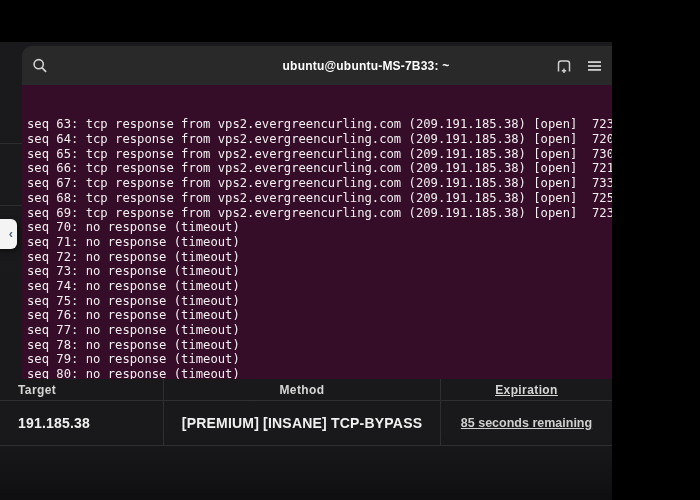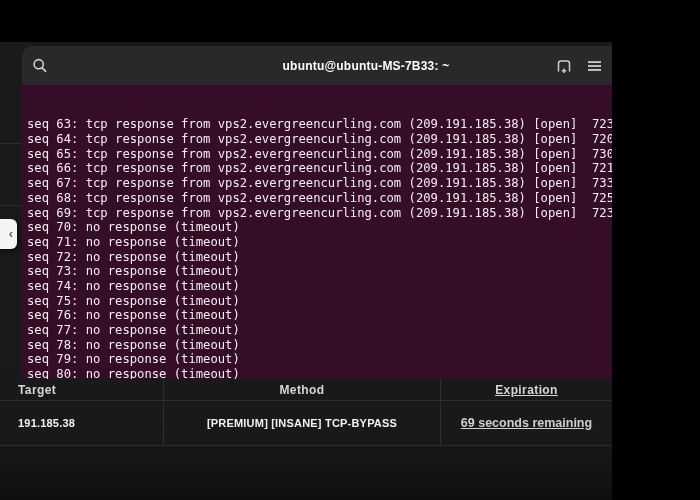--- a/index.html
+++ b/index.html
@@ -17,21 +17,21 @@
   .drawer-handle{position:absolute;left:-4px;top:177px;width:21px;height:30px;
                  background:#f4f4f4;border-radius:0 6px 6px 0;
                  box-shadow:2px 2px 5px rgba(0,0,0,.55);
                  display:flex;align-items:center;justify-content:flex-end;cursor:pointer;}
   .drawer-handle span{color:#53677c;font-size:13px;font-weight:bold;line-height:1;
                       margin-right:4px;transform:translateY(-1px);}
 
   
   .tbl-cell{position:absolute;display:flex;align-items:center;color:#d9d9d9;overflow:hidden;}
   .tbl-head{font-weight:bold;font-size:12px;letter-spacing:.4px;color:#d6d6d6;}
-  .tbl-val{font-weight:bold;font-size:11px;color:#f1f1f1;letter-spacing:.2px;}
+  .tbl-val{font-weight:bold;font-size:14px;color:#f1f1f1;letter-spacing:.2px;}
   .c-target{left:0;width:163px;justify-content:flex-start;padding-left:18px;}
   .c-method{left:164px;width:276px;justify-content:center;}
   .c-exp{left:441px;width:171px;justify-content:center;text-decoration:underline;}
   .row-head{top:337px;height:21px;}
   .row-data{top:359px;height:44px;}
   .h-line{position:absolute;left:0;width:612px;height:1px;background:#2f2f31;}
   .h-line.hl1{top:358px;}
   .h-line.hl2{top:403px;}
   .v-line{position:absolute;top:337px;height:67px;width:1px;background:#2f2f31;}
   .v-line.vl1{left:163px;}
@@ -74,21 +74,21 @@
       <span>‹</span>
     </div>
 
     <div>
       <div class="tbl-cell tbl-head row-head c-target">Target</div>
       <div class="tbl-cell tbl-head row-head c-method">Method</div>
       <div class="tbl-cell tbl-head row-head c-exp">Expiration</div>
 
       <div class="tbl-cell tbl-val row-data c-target">191.185.38</div>
       <div class="tbl-cell tbl-val row-data c-method">[PREMIUM] [INSANE] TCP-BYPASS</div>
-      <div class="tbl-cell exp-text row-data c-exp">69 seconds remaining</div>
+      <div class="tbl-cell exp-text row-data c-exp">85 seconds remaining</div>
 
       <div class="h-line hl1"></div>
       <div class="h-line hl2"></div>
       <div class="v-line vl1"></div>
       <div class="v-line vl2"></div>
     </div>
   </div>
 
   <div class="terminal-window">
     <div class="terminal-header">

